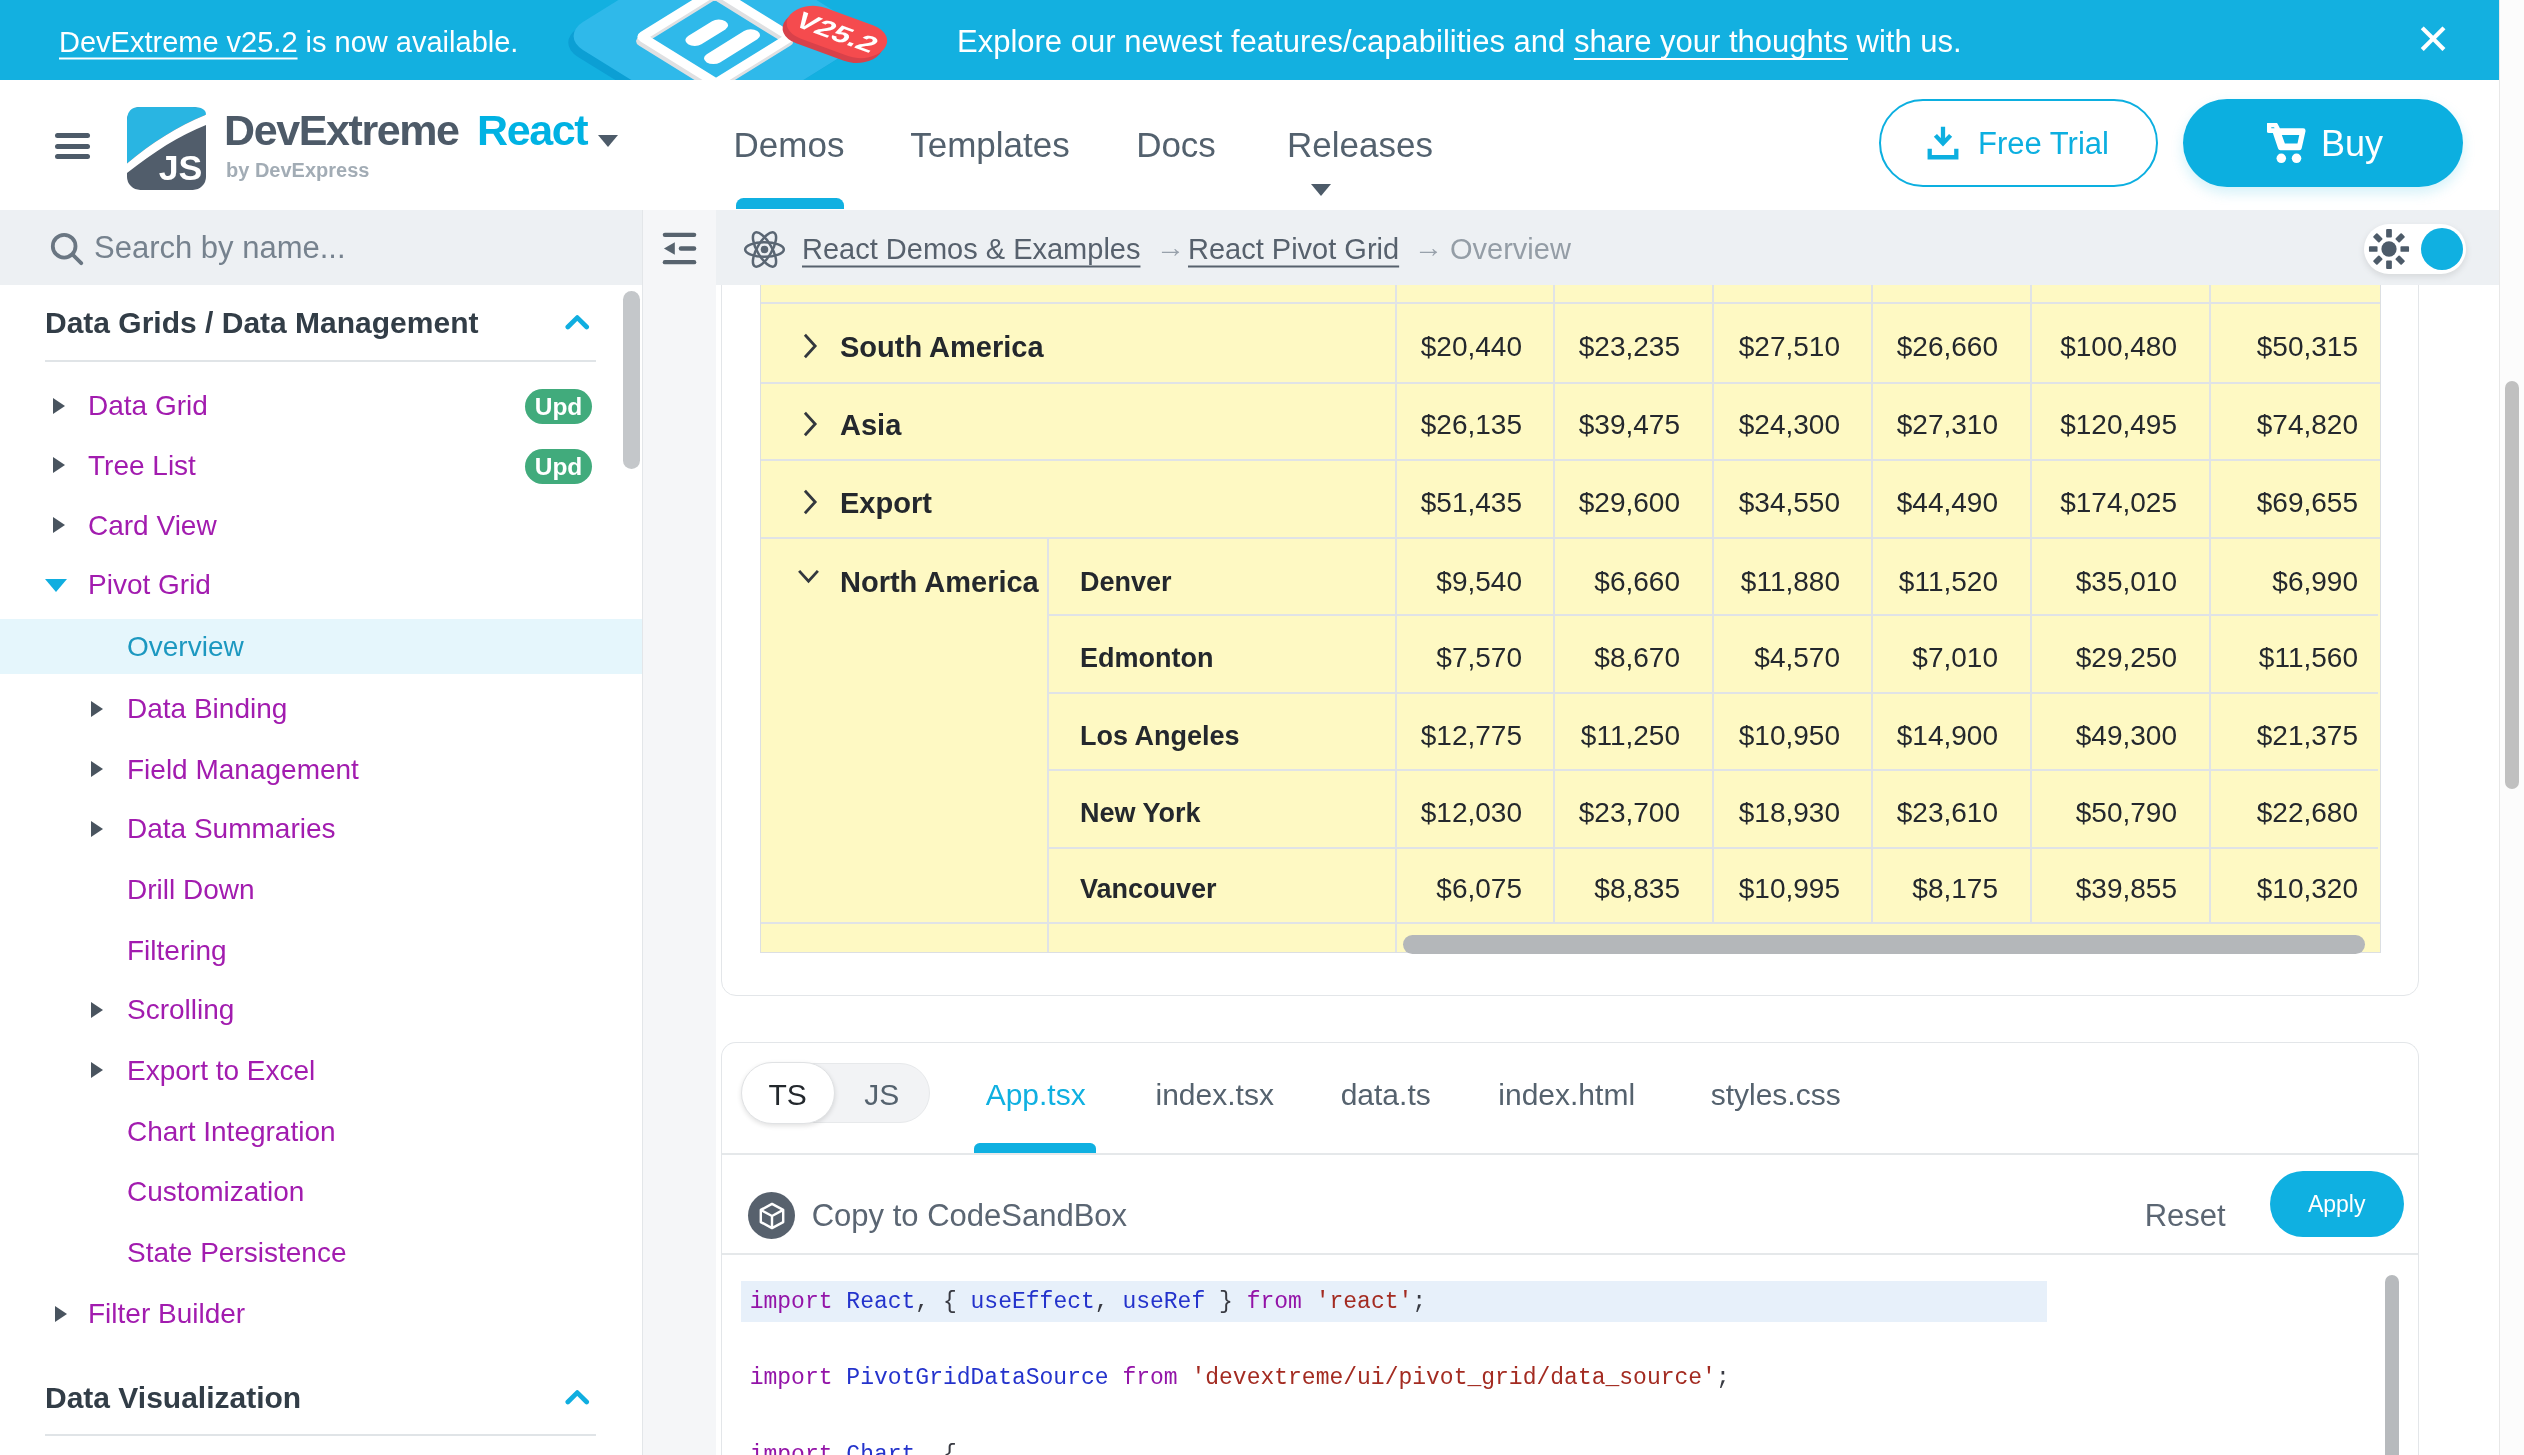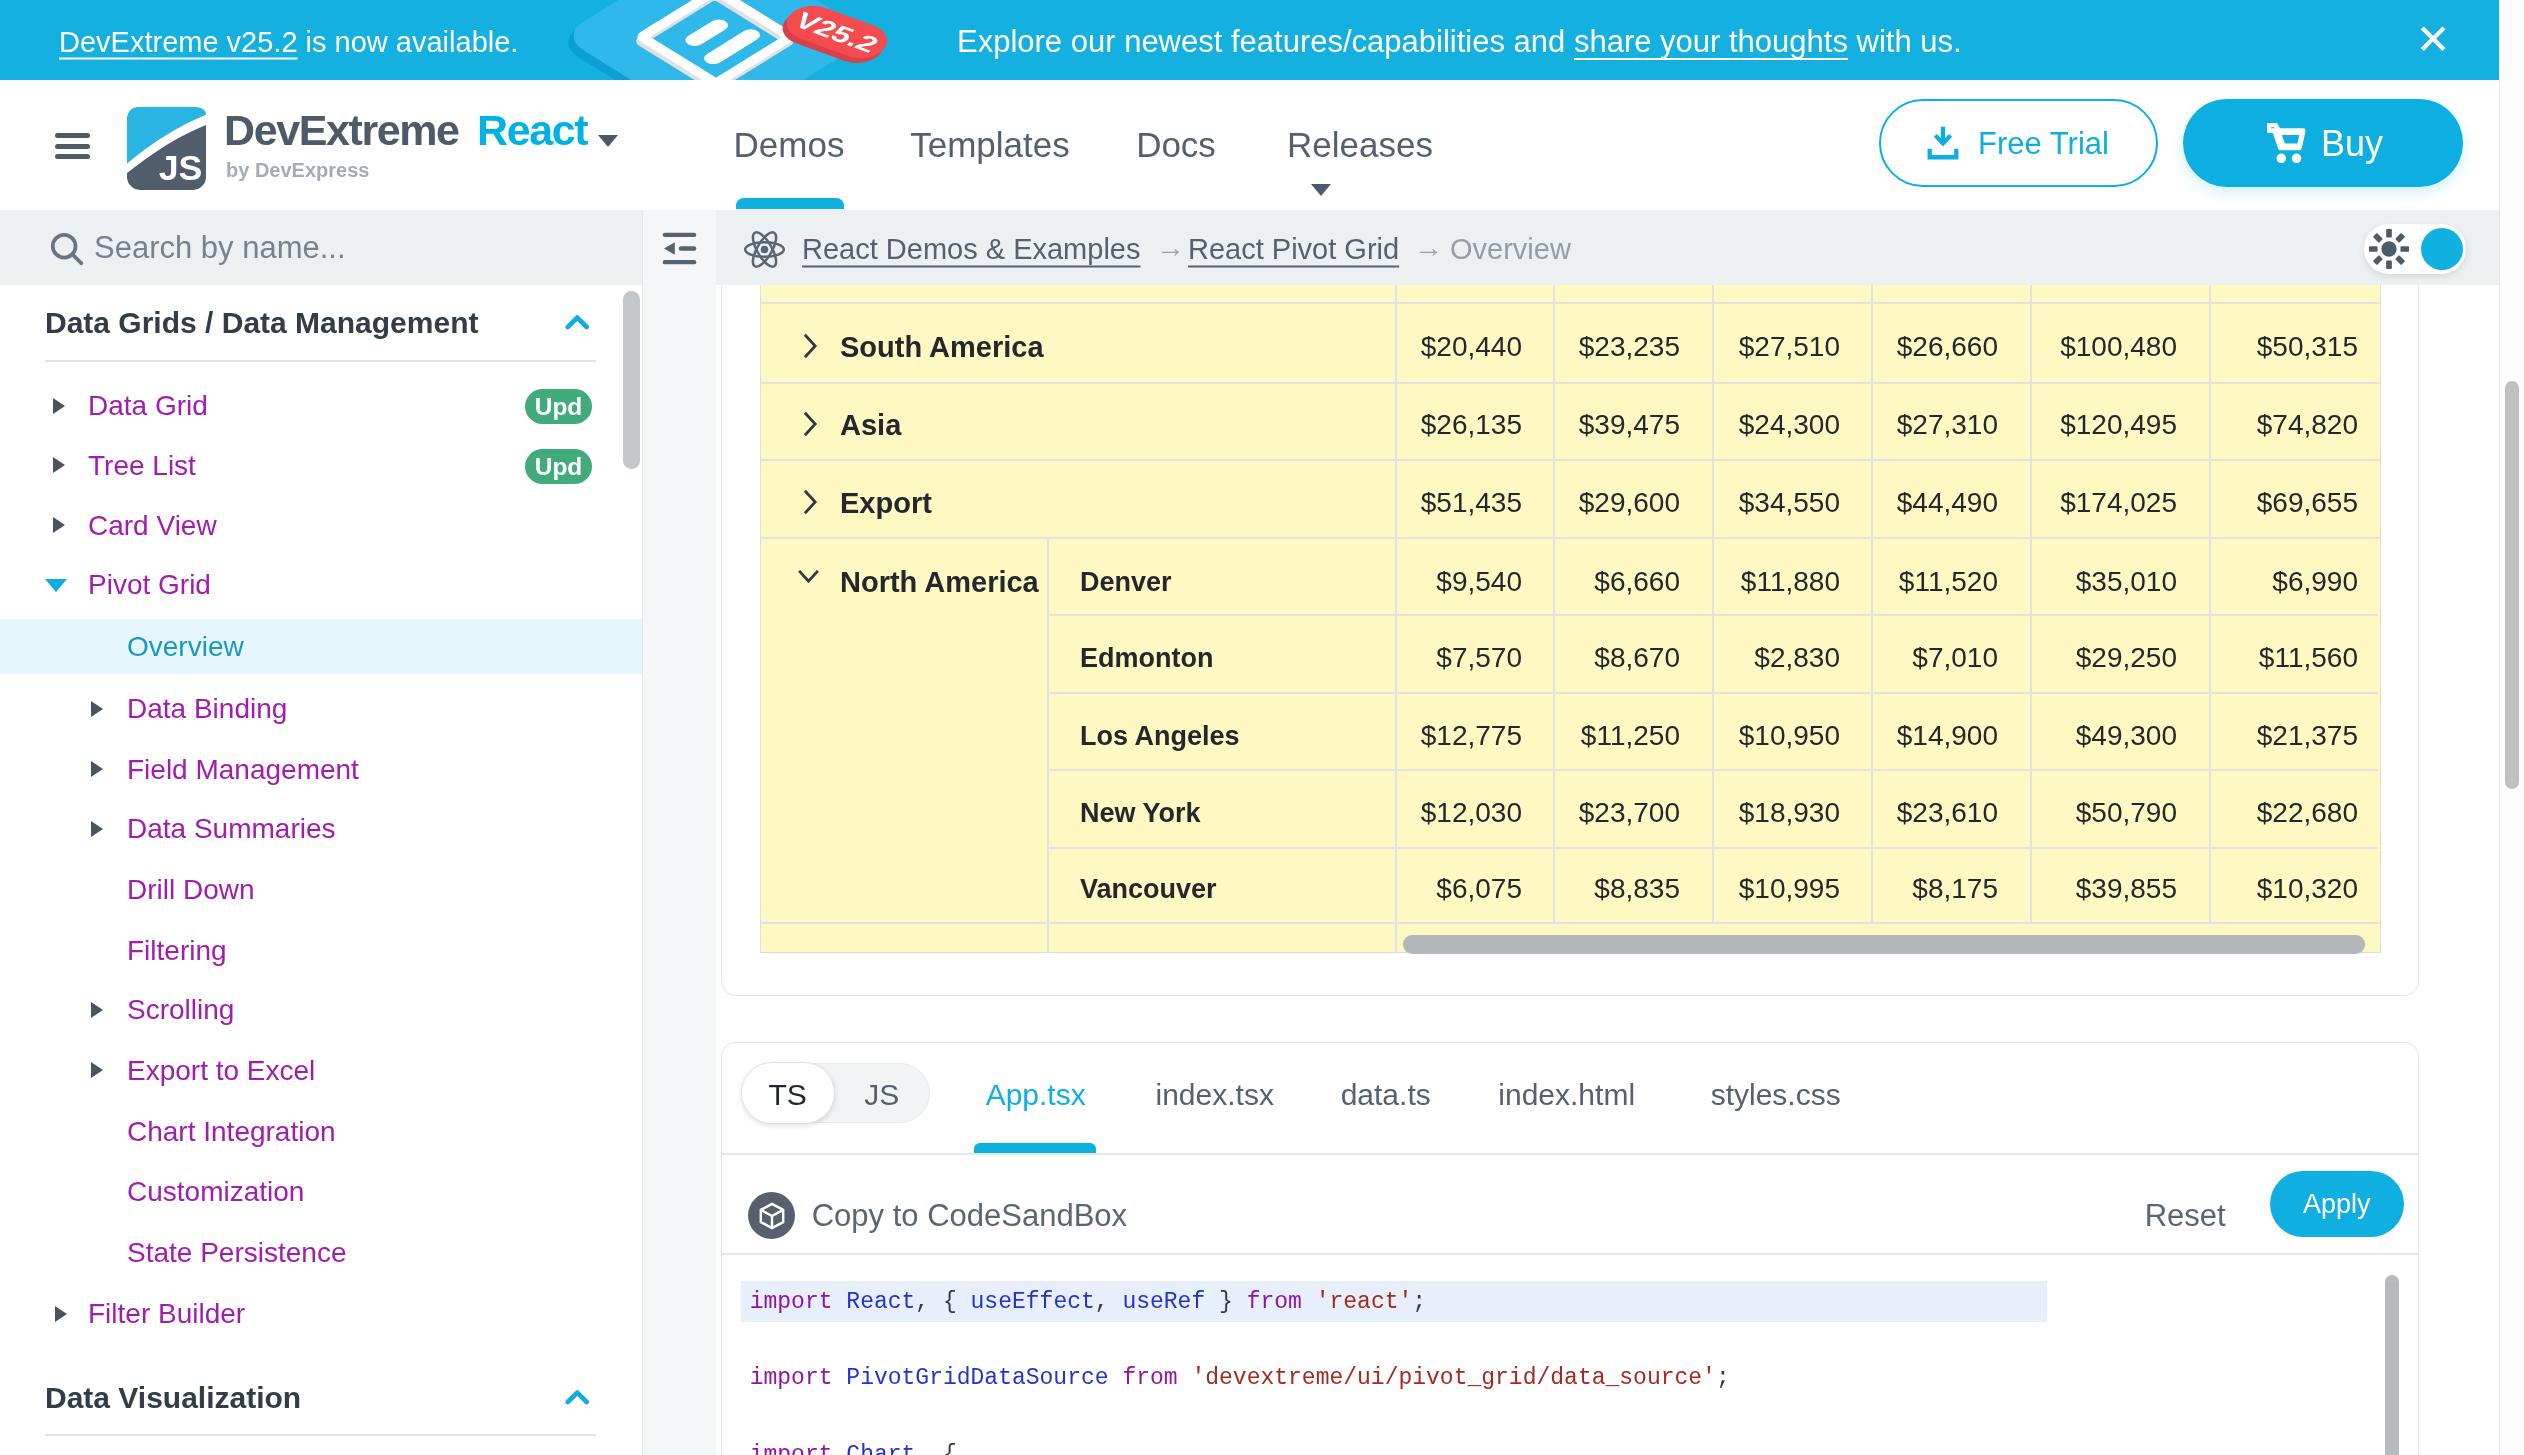--- a/index.html
+++ b/index.html
@@ -69,21 +69,21 @@
 
 #tsjs { position:absolute; left:20px; top:20px; width:188px; height:60px; background:#f2f3f5; border:1.9px solid #e7e9eb; border-radius:31px; }
 #tsknob { position:absolute; left:-1.9px; top:-1.9px; width:94px; height:62px; background:#fff; border:1.9px solid #e0e2e4; border-radius:31px; box-shadow:0 1.9px 5.7px rgba(0,0,0,.12); }
 .tab { position:absolute; top:52px; transform:translate(-50%,-50%); font-size:30px; color:#55626e; }
 #tabline { position:absolute; left:252px; top:100px; width:122px; height:10.4px; background:#0fb0e1; border-radius:5.7px 5.7px 0 0; }
 .cdiv { position:absolute; left:0; width:100%; height:1.9px; background:#e5e8ea; }
 #csbicon { position:absolute; left:26.4px; top:149px; width:47px; height:47px; border-radius:50%; background:#57616d; }
 #copytxt { left:90px; top:173px; font-size:31px; color:#5b6673; }
 #resettxt { left:1423px; top:173px; font-size:31px; color:#5b6673; }
 #applybtn { position:absolute; left:1548px; top:128px; width:134px; height:66px; border-radius:33px; background:#0fb0e1; }
-#applybtn span { position:absolute; left:50%; top:50%; transform:translate(-50%,-50%); font-size:27px; color:#fff; }
+#applybtn span { position:absolute; left:50%; top:50%; transform:translate(-50%,-50%); font-size:23px; color:#fff; }
 
 
 .codeline { position:absolute; left:28px; white-space:pre; transform:translateY(-50%); font-family:"Liberation Mono", monospace; font-size:23px; color:#383a42; }
 .kw { color:#9314a8; } .id { color:#2433cc; } .str { color:#a32b21; }
 #hl { position:absolute; left:19px; top:238px; width:1306px; height:41px; background:#e7f0fa; }
 #codescroll { position:absolute; left:1663px; top:232px; width:14px; height:283px; border-radius:7.6px; background:#b7babd; }
 
 
 #pagescroll { position:absolute; left:2499px; top:0; width:25.5px; height:1456px; background:#fcfcfc; border-left:0.9px solid #e8e8e8; }
 #pagethumb { position:absolute; left:4.7px; top:381px; width:14px; height:408px; border-radius:7.6px; background:#c0c0c0; }
@@ -305,21 +305,21 @@
     <div class="money" style="left:1269px; top:215px; width:147px">$174,025</div>
     <div class="money" style="left:1448px; top:215px; width:149px">$69,655</div>
     <div class="money" style="left:634px; top:294px; width:127px">$9,540</div>
     <div class="money" style="left:792px; top:294px; width:127px">$6,660</div>
     <div class="money" style="left:951px; top:294px; width:128px">$11,880</div>
     <div class="money" style="left:1110px; top:294px; width:127px">$11,520</div>
     <div class="money" style="left:1269px; top:294px; width:147px">$35,010</div>
     <div class="money" style="left:1448px; top:294px; width:149px">$6,990</div>
     <div class="money" style="left:634px; top:370px; width:127px">$7,570</div>
     <div class="money" style="left:792px; top:370px; width:127px">$8,670</div>
-    <div class="money" style="left:951px; top:370px; width:128px">$2,830</div>
+    <div class="money" style="left:951px; top:370px; width:128px">$4,570</div>
     <div class="money" style="left:1110px; top:370px; width:127px">$7,010</div>
     <div class="money" style="left:1269px; top:370px; width:147px">$29,250</div>
     <div class="money" style="left:1448px; top:370px; width:149px">$11,560</div>
     <div class="money" style="left:634px; top:448px; width:127px">$12,775</div>
     <div class="money" style="left:792px; top:448px; width:127px">$11,250</div>
     <div class="money" style="left:951px; top:448px; width:128px">$10,950</div>
     <div class="money" style="left:1110px; top:448px; width:127px">$14,900</div>
     <div class="money" style="left:1269px; top:448px; width:147px">$49,300</div>
     <div class="money" style="left:1448px; top:448px; width:149px">$21,375</div>
     <div class="money" style="left:634px; top:525px; width:127px">$12,030</div>

